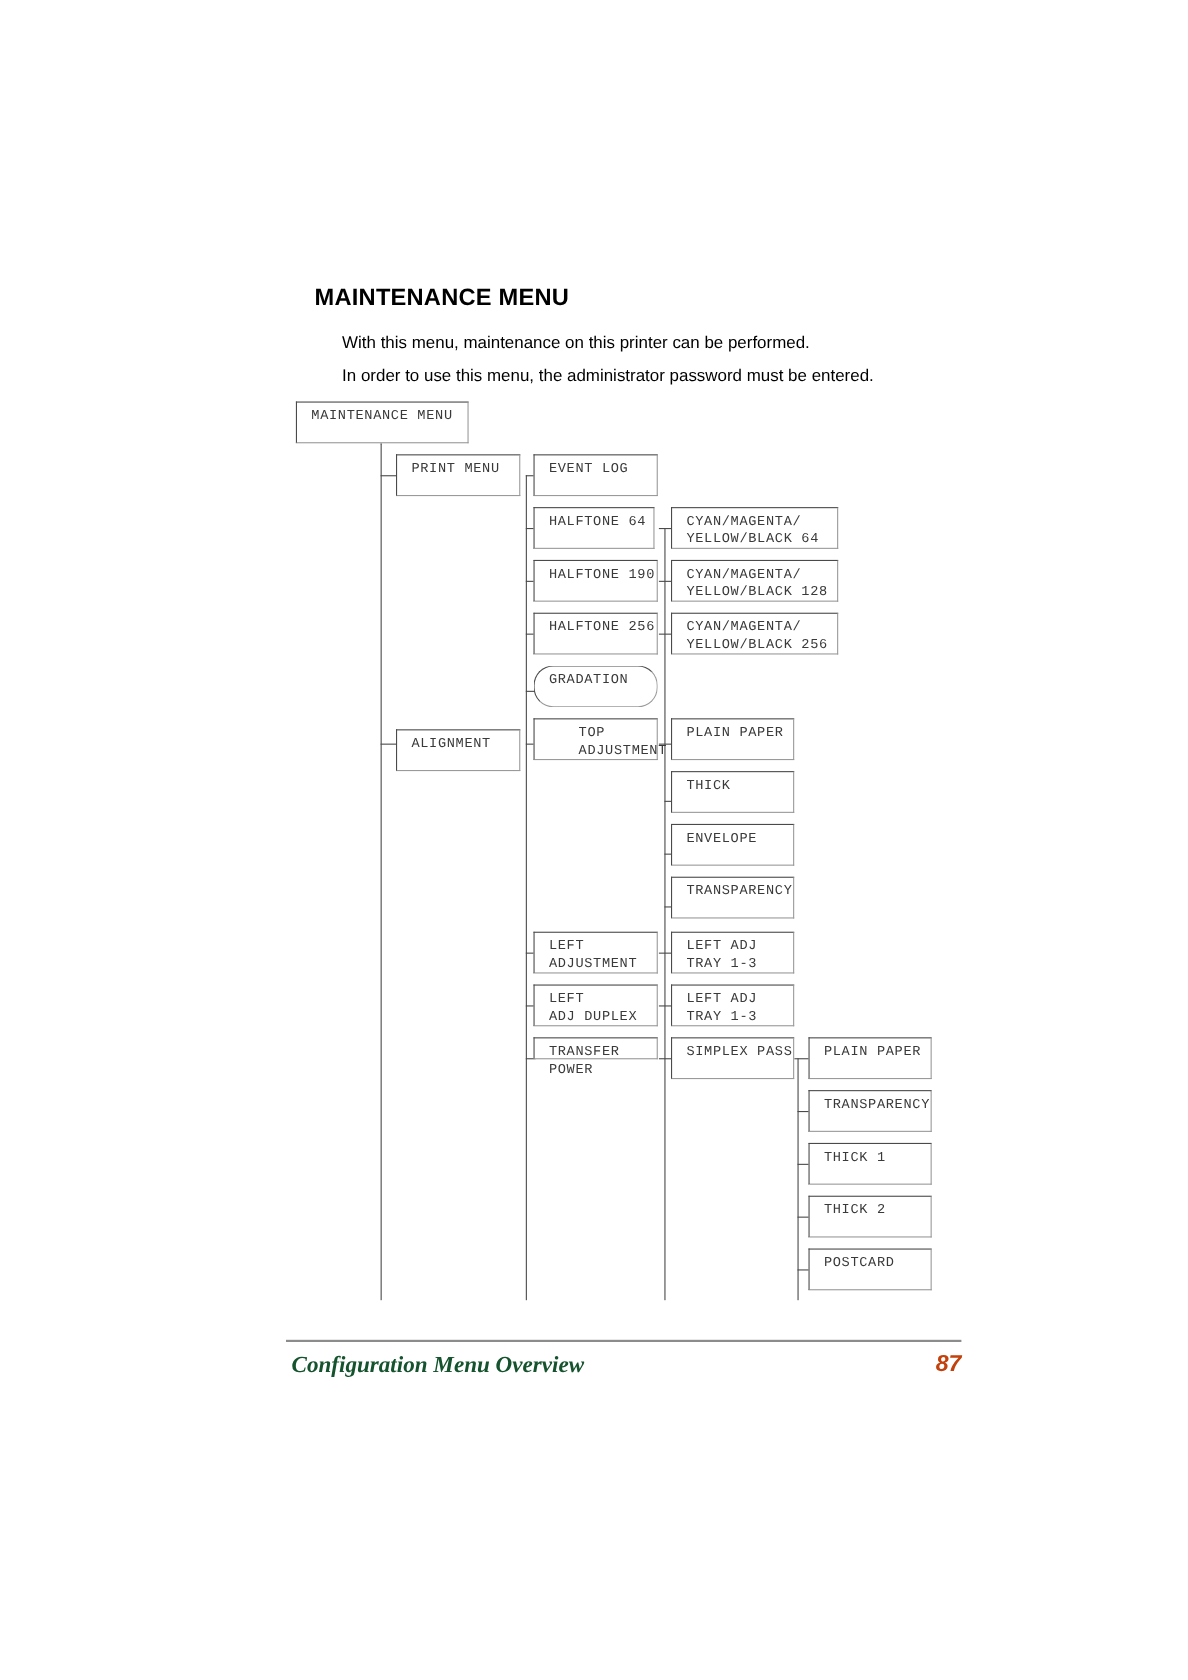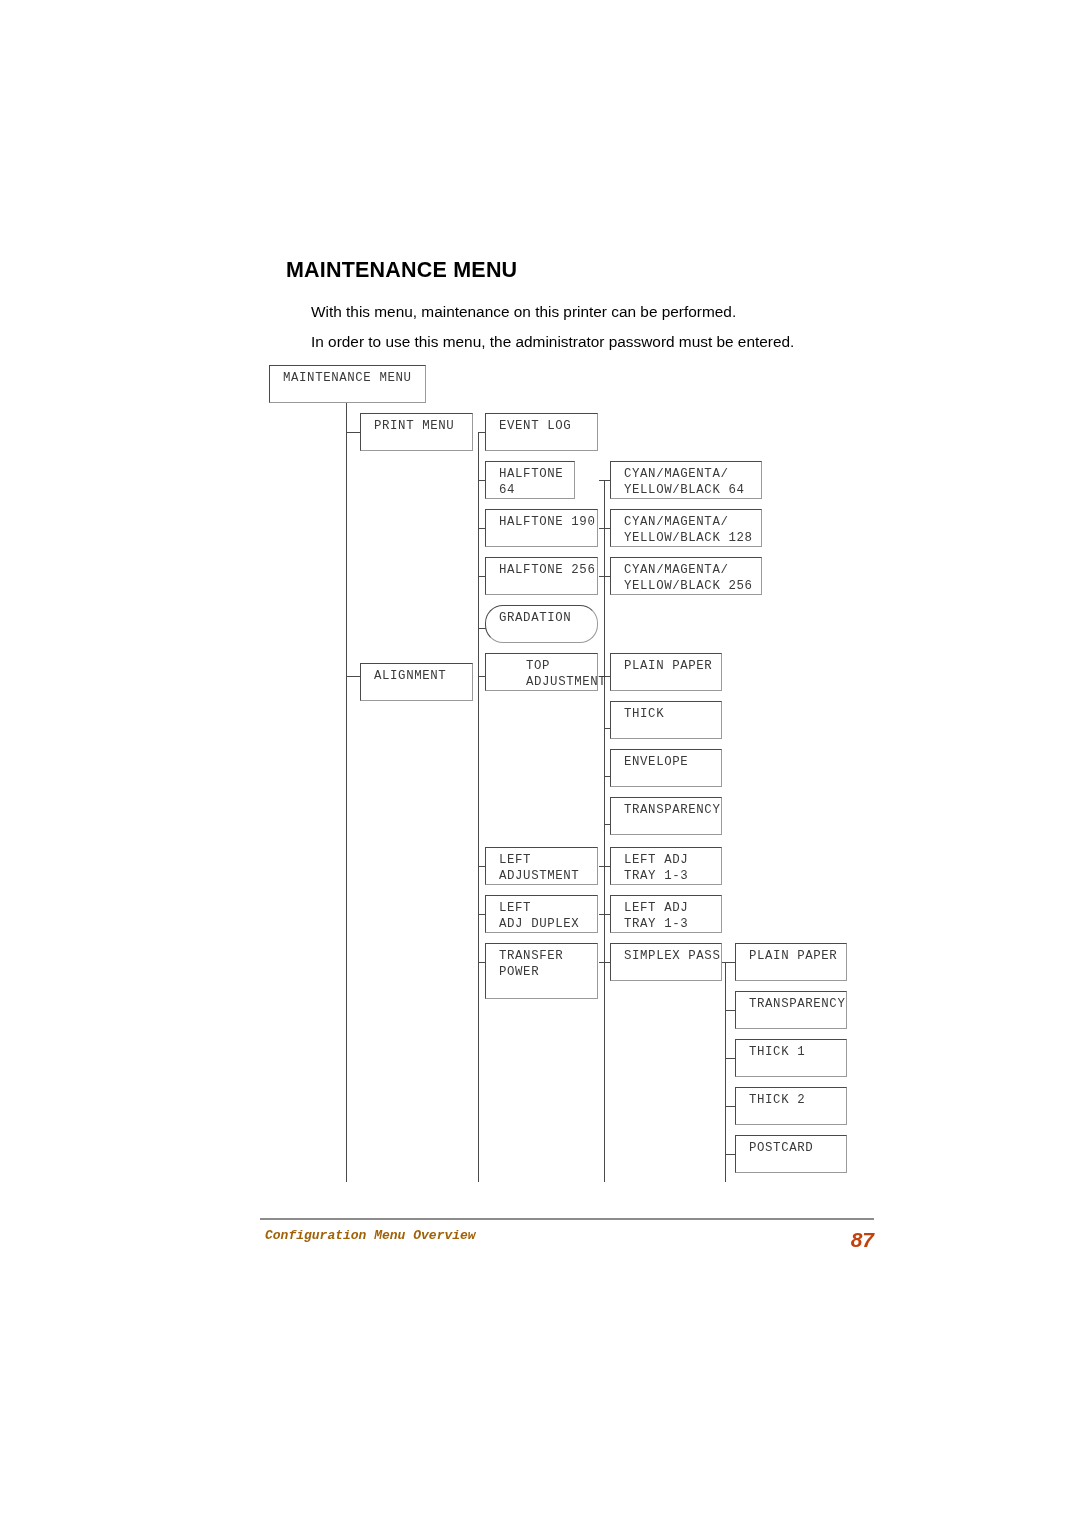--- a/index.html
+++ b/index.html
@@ -85,25 +85,25 @@
     left: 260px;
     top: 1218px;
     width: 614px;
     height: 1.6px;
     background: #8c8c8c;
   }
   .footer-title {
     position: absolute;
     left: 265px;
     top: 1228px;
-    font-family: Liberation Mono, monospace;
+    font-family: Liberation Serif, serif;
     font-style: italic;
     font-weight: bold;
-    font-size: 13px;
-    color: #a16207;
+    font-size: 21px;
+    color: #14532d;
     white-space: nowrap;
   }
   .footer-page {
     position: absolute;
     left: 838px;
     top: 1228px;
     width: 36px;
     text-align: right;
     font-family: "Liberation Sans", sans-serif;
     font-style: italic;
@@ -186,21 +186,21 @@
     <div class="line hline" style="left:725px; top:1106px; width:11px;"></div>
 
     <div class="line hline" style="left:725px; top:1154px; width:11px;"></div>
 
     <div class="node" style="left:269px; top:365px; width:157px; height:38px;">MAINTENANCE MENU</div>
 
     <div class="node" style="left:360px; top:413px; width:113px; height:38px;">PRINT MENU</div>
 
     <div class="node" style="left:485px; top:413px; width:113px; height:38px;">EVENT LOG</div>
 
-    <div class="node" style="left:485px; top:461px; width:90px; height:38px;">HALFTONE 64</div>
+    <div class="node" style="left:485px; top:461px; width:110px; height:38px;">HALFTONE 64</div>
     <div class="node" style="left:610px; top:461px; width:152px; height:38px;">CYAN/MAGENTA/
 YELLOW/BLACK 64</div>
 
     <div class="node" style="left:485px; top:509px; width:113px; height:38px;">HALFTONE 190</div>
     <div class="node" style="left:610px; top:509px; width:152px; height:38px;">CYAN/MAGENTA/
 YELLOW/BLACK 128</div>
 
     <div class="node" style="left:485px; top:557px; width:113px; height:38px;">HALFTONE 256</div>
     <div class="node" style="left:610px; top:557px; width:152px; height:38px;">CYAN/MAGENTA/
 YELLOW/BLACK 256</div>
@@ -222,21 +222,21 @@
     <div class="node" style="left:485px; top:847px; width:113px; height:38px;">LEFT
 ADJUSTMENT</div>
     <div class="node" style="left:610px; top:847px; width:112px; height:38px;">LEFT ADJ
 TRAY 1-3</div>
 
     <div class="node" style="left:485px; top:895px; width:113px; height:38px;">LEFT
 ADJ DUPLEX</div>
     <div class="node" style="left:610px; top:895px; width:112px; height:38px;">LEFT ADJ
 TRAY 1-3</div>
 
-    <div class="node" style="left:485px; top:943px; width:113px; height:56px;">TRANSFER
+    <div class="node" style="left:485px; top:943px; width:113px; height:20px;">TRANSFER
 POWER</div>
     <div class="node" style="left:610px; top:943px; width:112px; height:38px;">SIMPLEX PASS</div>
     <div class="node" style="left:735px; top:943px; width:112px; height:38px;">PLAIN PAPER</div>
 
     <div class="node" style="left:735px; top:991px; width:112px; height:38px;">TRANSPARENCY</div>
 
     <div class="node" style="left:735px; top:1039px; width:112px; height:38px;">THICK 1</div>
 
     <div class="node" style="left:735px; top:1087px; width:112px; height:38px;">THICK 2</div>
 

